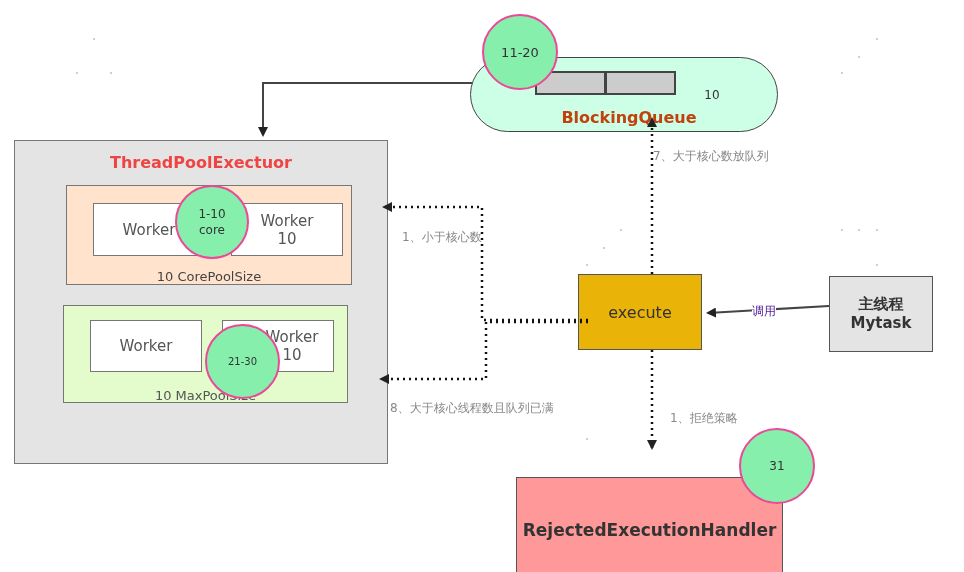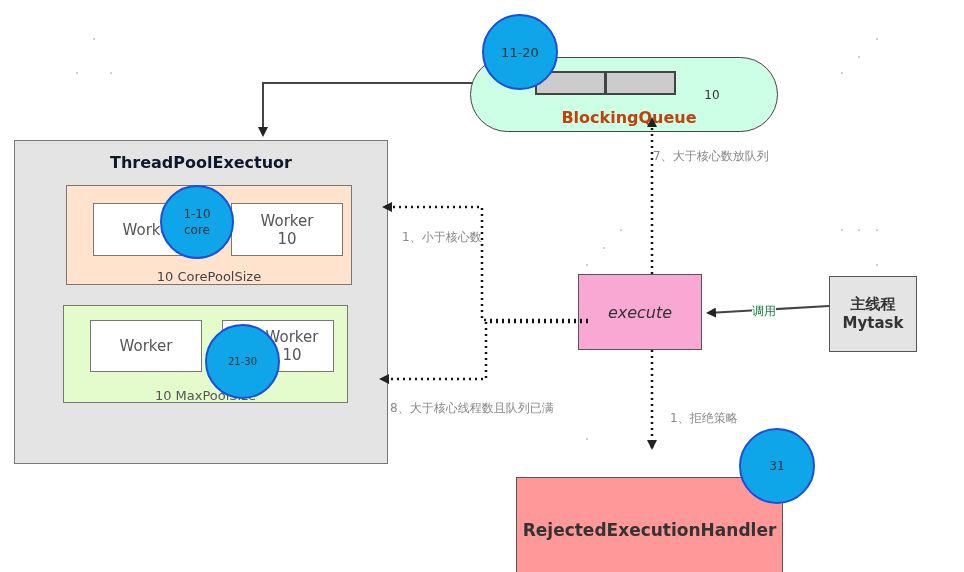--- a/index.html
+++ b/index.html
@@ -7,61 +7,61 @@
     width:964px; height:572px; position:relative; overflow:hidden;
     background:#ffffff;
     font-family:"DejaVu Sans", "Liberation Sans", sans-serif;
   }
   .abs { position:absolute; box-sizing:border-box; }
   .center { display:flex; align-items:center; justify-content:center; text-align:center; }
   svg.wires { position:absolute; left:0; top:0; width:964px; height:572px; }
 
   
   #tpe { left:14px; top:140px; width:374px; height:324px; background:#e4e4e4; border:1px solid #777; }
-  #tpe-title { left:14px; top:150px; width:374px; height:24px; font-weight:bold; font-size:16px; color:#0f172a; }
+  #tpe-title { left:14px; top:150px; width:374px; height:24px; font-weight:bold; font-size:16px; color:#ef4444; }
 
   #core-pool { left:66px; top:185px; width:286px; height:100px; background:#ffe3cc; border:1px solid #777; }
   #core-label { left:66px; top:266px; width:286px; height:20px; font-size:13px; color:#444; }
   #core-w1 { left:93px; top:203px; width:112px; height:53px; background:#fff; border:1px solid #777; font-size:15px; color:#555; }
   #core-w2 { left:231px; top:203px; width:112px; height:53px; background:#fff; border:1px solid #777; font-size:15px; color:#555; line-height:1.2; }
 
   #max-pool { left:63px; top:305px; width:285px; height:98px; background:#e4fccc; border:1px solid #777; }
   #max-label { left:63px; top:385px; width:285px; height:20px; font-size:13px; color:#555; }
   #max-w1 { left:90px; top:320px; width:112px; height:52px; background:#fff; border:1px solid #777; font-size:15px; color:#555; }
   #max-w2 { left:222px; top:320px; width:112px; height:52px; background:#fff; border:1px solid #777; font-size:15px; color:#555; line-height:1.2; padding-left:28px; }
 
   
   #queue { left:470px; top:57px; width:308px; height:75px; background:#ccffe6; border:1px solid #444; border-radius:38px; }
   #queue-slot1 { left:535px; top:71px; width:71px; height:24px; background:#ccc; border:2px solid #444; }
   #queue-slot2 { left:605px; top:71px; width:71px; height:24px; background:#ccc; border:2px solid #444; }
   #queue-cap { left:700px; top:86px; width:24px; height:18px; font-size:12px; color:#333; }
   #queue-title { left:470px; top:106px; width:258px; height:22px; font-size:16px; font-weight:bold; color:#c2410c; padding-left:60px; }
 
   
-  #execute { left:578px; top:274px; width:124px; height:76px; background:#f9a8d4; border:1px solid #555; font-size:16px; color:#333;font-style:italic; }
+  #execute { left:578px; top:274px; width:124px; height:76px; background:#eab308; border:1px solid #555; font-size:16px; color:#333; }
 
   
-  #main-thread { left:829px; top:276px; width:88px; height:76px; background:#e4e4e4; border:1px solid #555; font-size:15px; font-weight:bold; color:#333; line-height:1.25; flex-direction:column; }
+  #main-thread { left:829px; top:276px; width:104px; height:76px; background:#e4e4e4; border:1px solid #555; font-size:15px; font-weight:bold; color:#333; line-height:1.25; flex-direction:column; }
 
   
   #rejected { left:516px; top:455px; width:267px; height:106px; background:#ff9999; border:1px solid #555; font-size:17px; font-weight:bold; color:#333;margin-top:22px; }
 
   
-  .badge { background:#0ea5e9; border:2px solid #1d4ed8; border-radius:50%; color:#333;text-align:center; }
+  .badge { background:#86efac; border:2px solid #ec4899; border-radius:50%; color:#333;text-align:center; }
   #badge-queue { left:482px; top:14px; width:76px; height:76px; font-size:13px; }
-  #badge-core { left:160px; top:185px; width:74px; height:74px; font-size:12px; line-height:1.35; flex-direction:column; }
+  #badge-core { left:175px; top:185px; width:74px; height:74px; font-size:12px; line-height:1.35; flex-direction:column; }
   #badge-max { left:205px; top:324px; width:75px; height:75px; font-size:10px; }
   #badge-rej { left:739px; top:428px; width:76px; height:76px; font-size:12px; }
 
   .lbl { font-size:12px; color:#888; white-space:nowrap; }
   #lbl-1 { left:402px; top:229px; }
   #lbl-2 { left:653px; top:148px; }
   #lbl-3 { left:390px; top:400px; }
   #lbl-4 { left:670px; top:410px; }
-  #lbl-call { left:752px; top:303px; font-size:12px; color:#15803d; background:#fff; }
+  #lbl-call { left:752px; top:303px; font-size:12px; color:#4c1d95; background:#fff; }
 
   .dot { position:absolute; width:2px; height:2px; background:#cfcfcf; }
 </style>
 </head>
 <body>
 
 <div>
   <div class="dot" style="left:93px;top:38px"></div>
   <div class="dot" style="left:76px;top:72px"></div>
   <div class="dot" style="left:110px;top:72px"></div>

